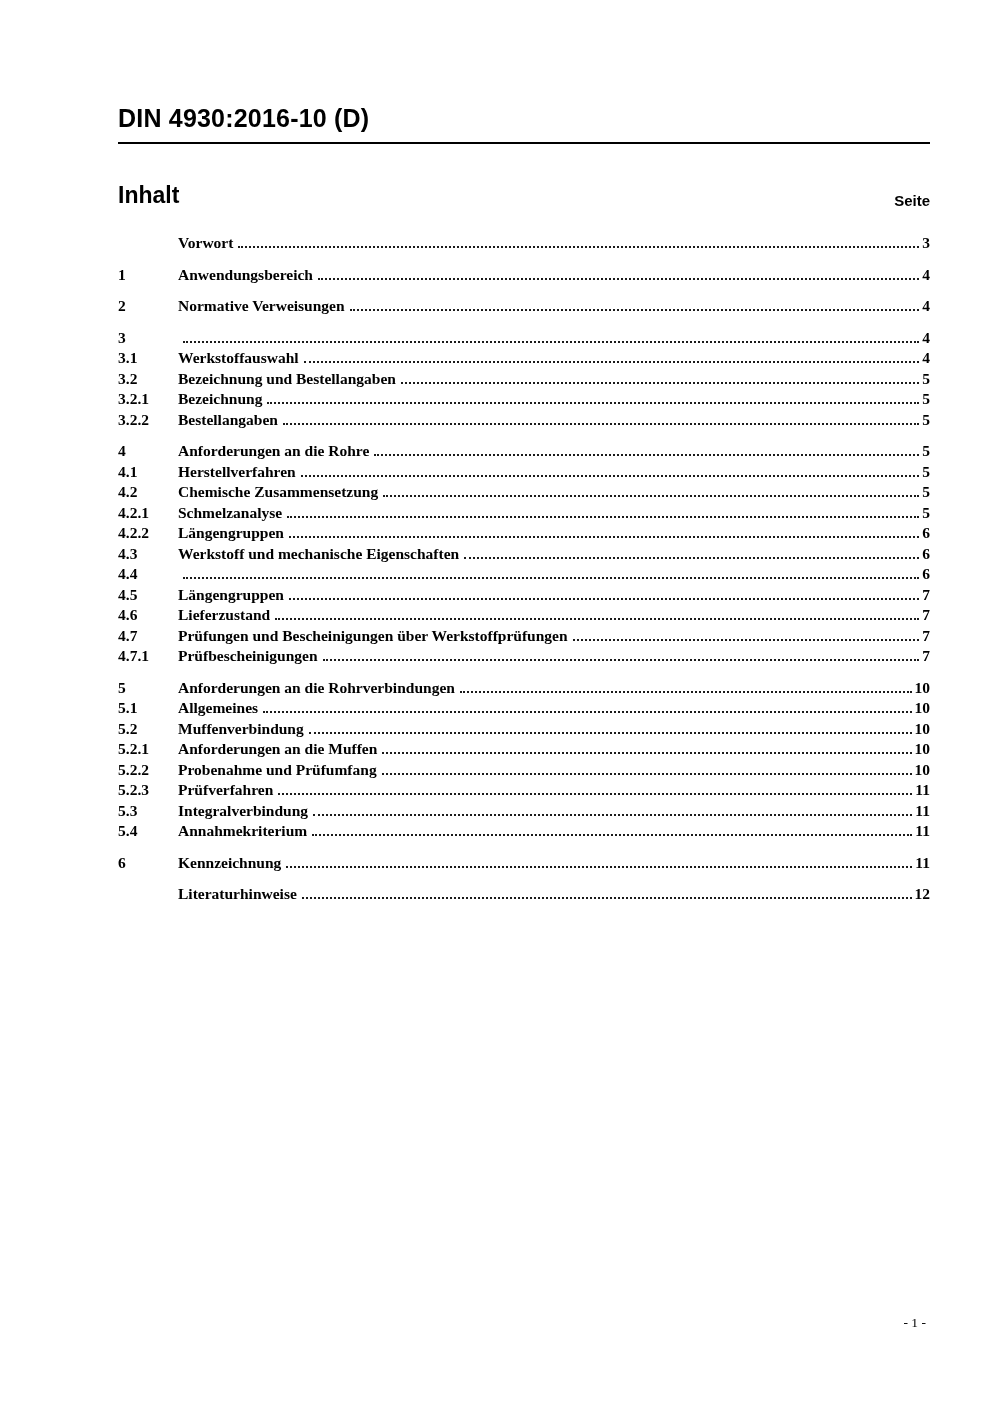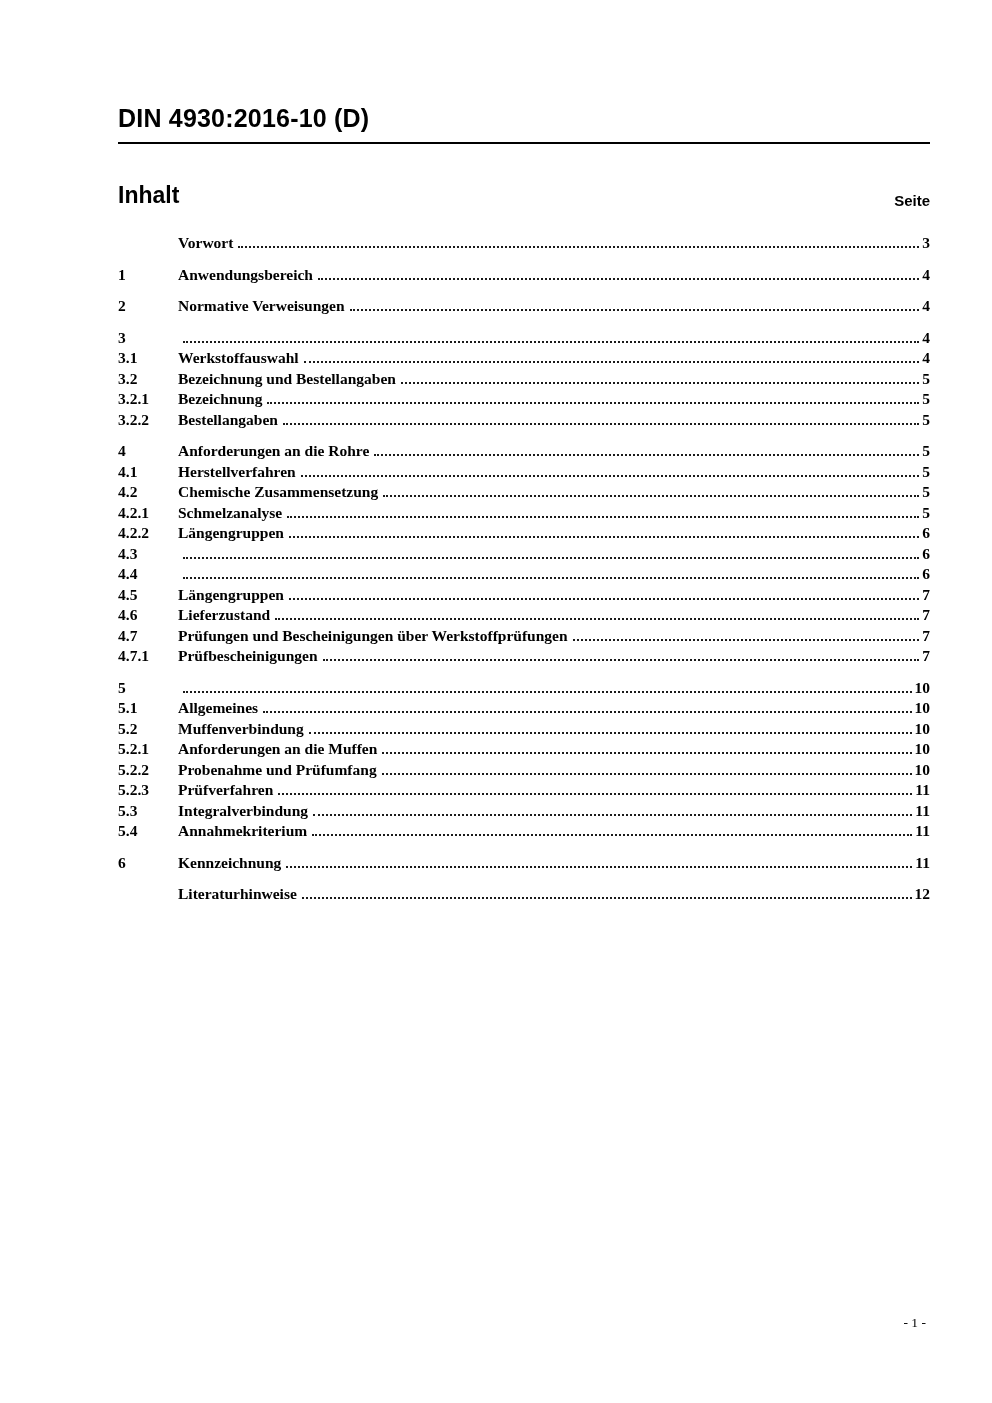--- a/index.html
+++ b/index.html
@@ -166,20 +166,21 @@
         <span class="toc-page">5</span>
       </div>
       <div class="toc-row">
         <span class="toc-num">4.2.2</span>
         <span class="toc-title">Längengruppen</span>
         <span class="toc-leader"></span>
         <span class="toc-page">6</span>
       </div>
       <div class="toc-row">
         <span class="toc-num">4.3</span>
+        <span class="toc-title">Werkstoff und mechanische Eigenschaften</span>
         <span class="toc-leader"></span>
         <span class="toc-page">6</span>
       </div>
       <div class="toc-row">
         <span class="toc-num">4.4</span>
         <span class="toc-leader"></span>
         <span class="toc-page">6</span>
       </div>
       <div class="toc-row">
         <span class="toc-num">4.5</span>
@@ -200,20 +201,21 @@
         <span class="toc-page">7</span>
       </div>
       <div class="toc-row">
         <span class="toc-num">4.7.1</span>
         <span class="toc-title">Prüfbescheinigungen</span>
         <span class="toc-leader"></span>
         <span class="toc-page">7</span>
       </div>
       <div class="toc-row group-start">
         <span class="toc-num">5</span>
+        <span class="toc-title">Anforderungen an die Rohrverbindungen</span>
         <span class="toc-leader"></span>
         <span class="toc-page">10</span>
       </div>
       <div class="toc-row">
         <span class="toc-num">5.1</span>
         <span class="toc-title">Allgemeines</span>
         <span class="toc-leader"></span>
         <span class="toc-page">10</span>
       </div>
       <div class="toc-row">

